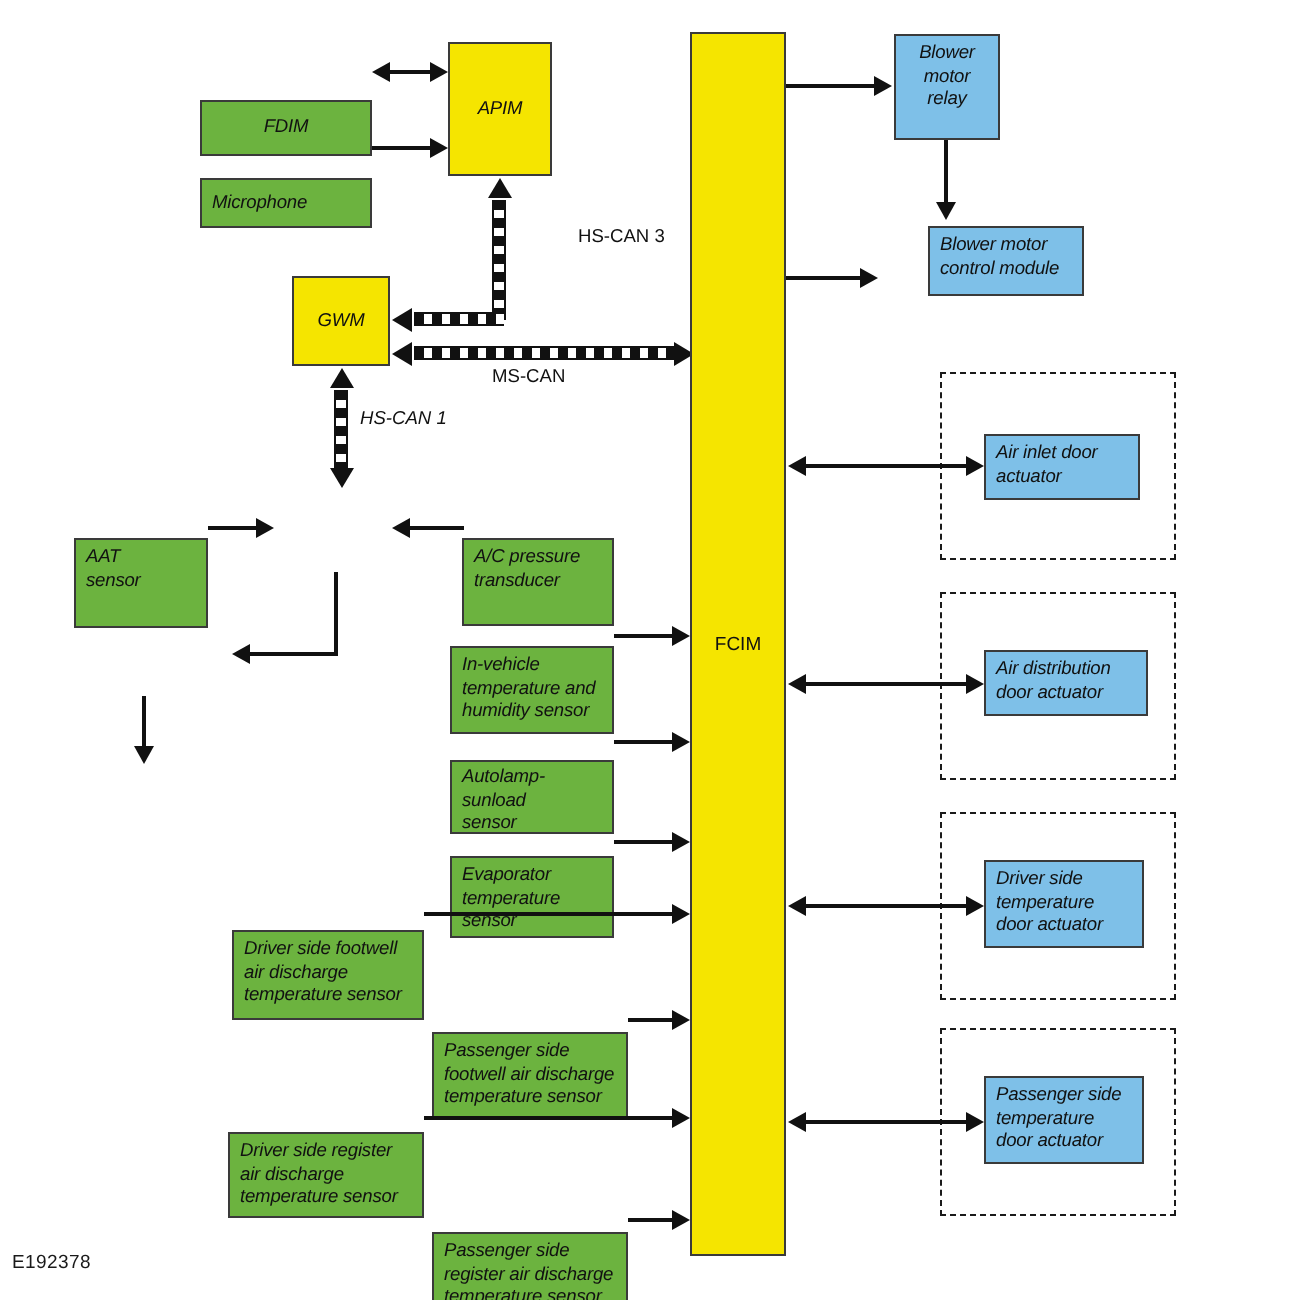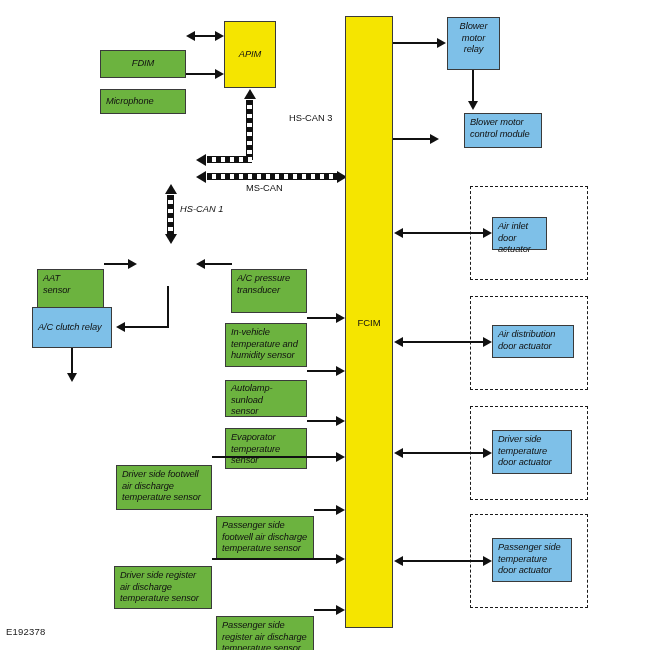--- a/index.html
+++ b/index.html
@@ -99,20 +99,21 @@
   <div class="ln h" style="left:186px;top:73px;width:30px;"></div>
   <div class="arrow ar" style="left:215px;top:69px;"></div>
 
   <div class="busV" style="left:246px;top:100px;height:60px;"></div>
   <div class="arrow busAu" style="left:243.5px;top:89px;"></div>
   <div class="busH" style="left:207px;top:156px;width:45px;"></div>
   <div class="arrow busAl" style="left:196px;top:153.5px;"></div>
 
   <div class="buslabel" style="left:261px;top:113px;padding-left:28px;">HS-CAN 3</div>
 
+  <div class="node yellow center" style="left:146px;top:138px;width:49px;height:45px;">GWM</div>
 
   <div class="busH" style="left:207px;top:173px;width:132px;"></div>
   <div class="arrow busAl" style="left:196px;top:170.5px;"></div>
   <div class="arrow busAr" style="left:337px;top:170.5px;"></div>
   <div class="buslabel" style="left:246px;top:183px;">MS-CAN</div>
 
   <div class="busV" style="left:167px;top:195px;height:40px;"></div>
   <div class="arrow busAu" style="left:164.5px;top:184px;"></div>
   <div class="arrow" style="left:164.5px;top:234px;border-left:6px solid transparent;border-right:6px solid transparent;border-top:10px solid #111;"></div>
   <div class="buslabel" style="left:180px;top:204px;font-style:italic;">HS-CAN 1</div>
@@ -125,21 +126,20 @@
   <div class="ln h" style="left:104px;top:263px;width:25px;"></div>
   <div class="arrow ar" style="left:128px;top:259px;"></div>
 
   <div class="ln h" style="left:205px;top:263px;width:27px;"></div>
   <div class="arrow al" style="left:196px;top:259px;"></div>
 
   <div class="ln v" style="left:167px;top:286px;height:42px;"></div>
   <div class="ln h" style="left:125px;top:326px;width:44px;"></div>
   <div class="arrow al" style="left:116px;top:322px;"></div>
 
-  <div class="node blue" style="left:32px;top:307px;width:80px;height:41px;">A/C clutch relay</div>
 
   <div class="ln v" style="left:71px;top:348px;height:26px;"></div>
   <div class="arrow ad" style="left:67px;top:373px;"></div>
 
 
   <div class="fcim" style="left:345px;top:16px;width:48px;height:612px;">FCIM</div>
 
   <div class="node blue center" style="left: 447px; top: 17px; width: 53px; height: 53px; display: block; padding-top: 3px; text-align: center;">Blower<br>motor<br>relay</div>
 
   <div class="node blue" style="left: 440px; top: 113px; width: 78px; height: 35px; display: block; padding-top: 3px; margin-left: 24px;">Blower motor<br>control module</div>
@@ -147,21 +147,21 @@
   <div class="ln h" style="left:393px;top:42px;width:45px;"></div>
   <div class="arrow ar" style="left:437px;top:38px;"></div>
 
   <div class="ln v" style="left:472px;top:70px;height:32px;"></div>
   <div class="arrow ad" style="left:468px;top:101px;"></div>
 
   <div class="ln h" style="left:393px;top:138px;width:38px;"></div>
   <div class="arrow ar" style="left:430px;top:134px;"></div>
 
   <div class="dashbox" style="left:470px;top:186px;width:118px;height:94px;"></div>
-  <div class="node blue" style="left: 492px; top: 217px; width: 55px; height: 33px; display: block; padding-top: 3px;">Air inlet door<br>actuator</div>
+  <div class="node blue" style="left: 492px; top: 217px; width: 78px; height: 33px; display: block; padding-top: 3px;">Air inlet door<br>actuator</div>
   <div class="ln h" style="left:403px;top:232px;width:82px;"></div>
   <div class="arrow ar" style="left:483px;top:228px;"></div>
   <div class="arrow al" style="left:394px;top:228px;"></div>
 
   <div class="dashbox" style="left:470px;top:296px;width:118px;height:94px;"></div>
   <div class="node blue" style="left: 492px; top: 325px; width: 82px; height: 33px; display: block; padding-top: 3px;">Air distribution<br>door actuator</div>
   <div class="ln h" style="left:403px;top:341px;width:82px;"></div>
   <div class="arrow ar" style="left:483px;top:337px;"></div>
   <div class="arrow al" style="left:394px;top:337px;"></div>
 

